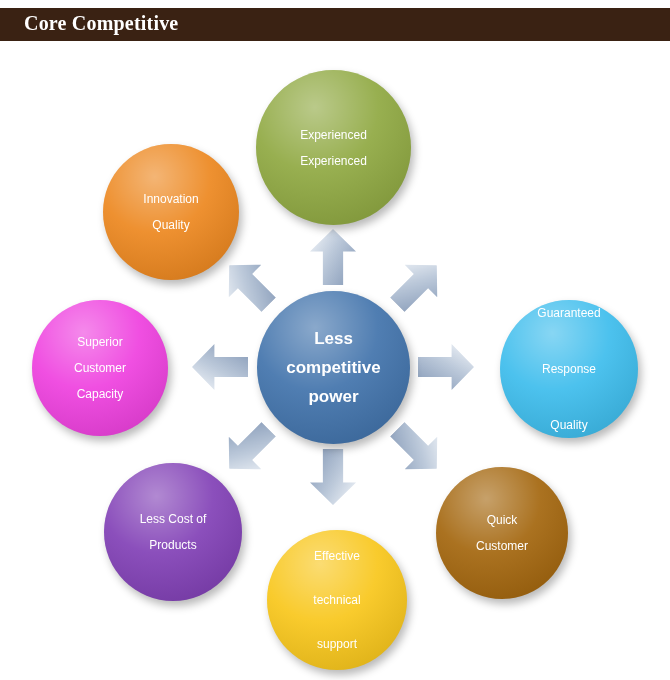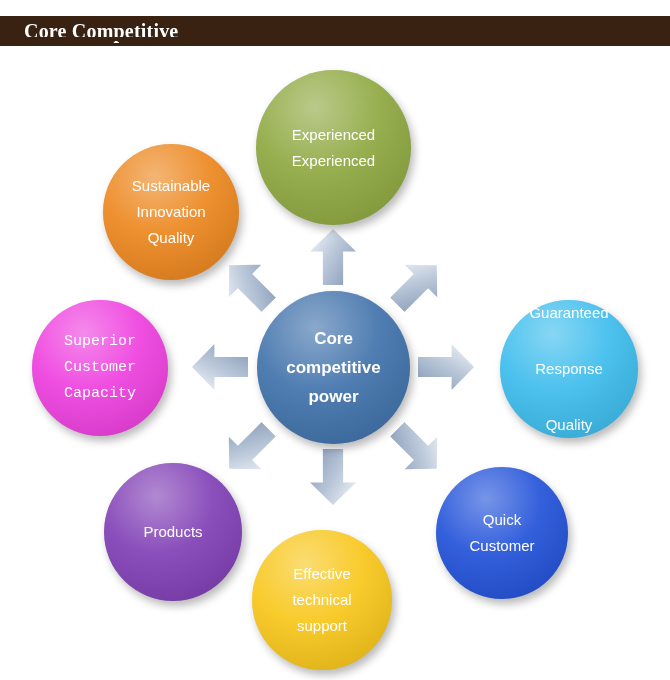--- a/index.html
+++ b/index.html
@@ -1,43 +1,43 @@
 <!DOCTYPE html>
 <html><head>
 <meta charset="utf-8">
 <style>
   * { margin:0; padding:0; box-sizing:border-box; }
   body { background:#fff; font-family:"Liberation Sans", sans-serif; }
   .page { position:relative; width:670px; height:680px; background:#ffffff; overflow:hidden; }
 
   
-  .header-bar { position:absolute; left:0; top:16px; width:670px; height:30px;
+  .header-bar { position:absolute; left:0; top:8px; width:670px; height:30px;
     display:flex; align-items:center; }
   .header-title { color:#ffffff; font-family:"Liberation Serif", serif; font-weight:bold;
     font-size:20px; padding-left:24px; letter-spacing:0.2px; }
   .header-rule { position:absolute; left:0; top:37px; width:670px; height:4px; }
 
   
   .circle { position:absolute; border-radius:50%; display:flex; flex-direction:column;
     align-items:center; justify-content:center; text-align:center; color:#ffffff;
     box-shadow: 3px 5px 8px rgba(0,0,0,0.28); }
   .circle::before { content:""; position:absolute; inset:0; border-radius:50%;
     background: radial-gradient(circle at 38% 24%, rgba(255,255,255,0.40) 0%,
                 rgba(255,255,255,0.10) 42%, rgba(0,0,0,0.14) 100%); }
-  .circle .ln { position:relative; z-index:1; font-size:15px; line-height:26px; }
+  .circle .ln { position:relative; z-index:1; font-size:12px; line-height:26px; }
   .center-circle .ln { font-size:17px; font-weight:bold; line-height:29px; }
 
   .n-green   { left:256px; top:70px;  width:155px; height:155px; }
   .n-orange  { left:103px; top:144px; width:136px; height:136px; }
   .n-red     { left:433px; top:142px; width:138px; height:138px; }
   .n-magenta { left:32px;  top:300px; width:136px; height:136px; }
   .n-cyan    { left:500px; top:300px; width:138px; height:138px; }
   .n-purple  { left:104px; top:463px; width:138px; height:138px; }
   .n-teal    { left:436px; top:467px; width:132px; height:132px; }
-  .n-yellow  { left:252px; top:530px; width:140px; height:140px; }
+  .n-yellow  { left:267px; top:530px; width:140px; height:140px;gap:18px; }
   .center-circle { left:257px; top:291px; width:153px; height:153px; }
 
   
   .arrow { position:absolute; width:46px; height:56px;
     clip-path: polygon(50% 0%, 100% 40%, 72% 40%, 72% 100%, 28% 100%, 28% 40%, 0% 40%);
     background: linear-gradient(120deg, #eef2f7 5%, #bcc9da 45%, #879bb8 95%);
     filter: drop-shadow(2px 3px 2px rgba(0,0,0,0.25)); }
   .a-up    { left:310px; top:229px; }
   .a-ur    { left:394px; top:257px; transform:rotate(45deg); }
   .a-right { left:423px; top:339px; transform:rotate(90deg); }
@@ -65,52 +65,52 @@
   <div class="arrow a-dl"></div>
   <div class="arrow a-left"></div>
   <div class="arrow a-ul"></div>
 
   <div class="circle n-green" style="background-color: rgb(140, 166, 60);">
     <span class="ln">Experienced</span>
     <span class="ln">Experienced</span>
   </div>
 
   <div class="circle n-orange" style="background-color: rgb(236, 132, 25);">
-    <span class="ln">Sustainable</span>
     <span class="ln">Innovation</span>
     <span class="ln">Quality</span>
   </div>
 
 
-  <div class="circle n-magenta" style="background-color: rgb(238, 59, 222); font-family: Liberation Mono, monospace;">
+  <div class="circle n-magenta" style="background-color: rgb(238, 59, 222);">
     <span class="ln">Superior</span>
     <span class="ln">Customer</span>
     <span class="ln">Capacity</span>
   </div>
 
   <div class="circle n-cyan" style="background-color: rgb(56, 187, 236); justify-content: space-between;">
     <span class="ln">Guaranteed</span>
     <span class="ln">Response</span>
     <span class="ln">Quality</span>
   </div>
 
   <div class="circle n-purple" style="background-color: rgb(126, 59, 180);">
+    <span class="ln">Less Cost of</span>
     <span class="ln">Products</span>
   </div>
 
-  <div class="circle n-teal" style="background-color: #1d4ed8;">
+  <div class="circle n-teal" style="background-color: #a16207;">
     <span class="ln">Quick</span>
     <span class="ln">Customer</span>
   </div>
 
   <div class="circle n-yellow" style="background-color: rgb(248, 197, 21);">
     <span class="ln">Effective</span>
     <span class="ln">technical</span>
     <span class="ln">support</span>
   </div>
 
   <div class="circle center-circle" style="background-color: rgb(60, 111, 169);">
-    <span class="ln">Core</span>
+    <span class="ln">Less</span>
     <span class="ln">competitive</span>
     <span class="ln">power</span>
   </div>
 
 </div>
 
 </body></html>

